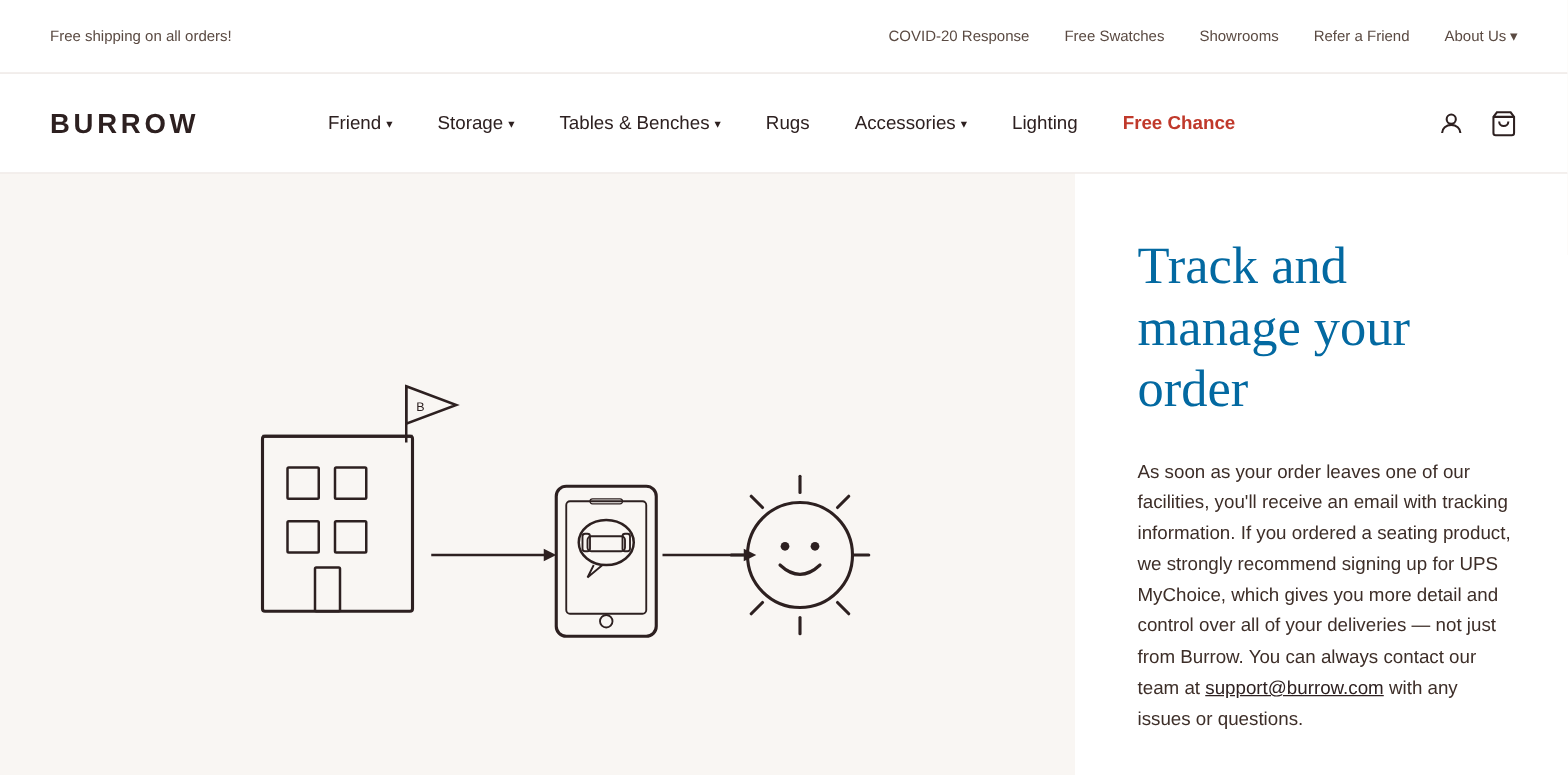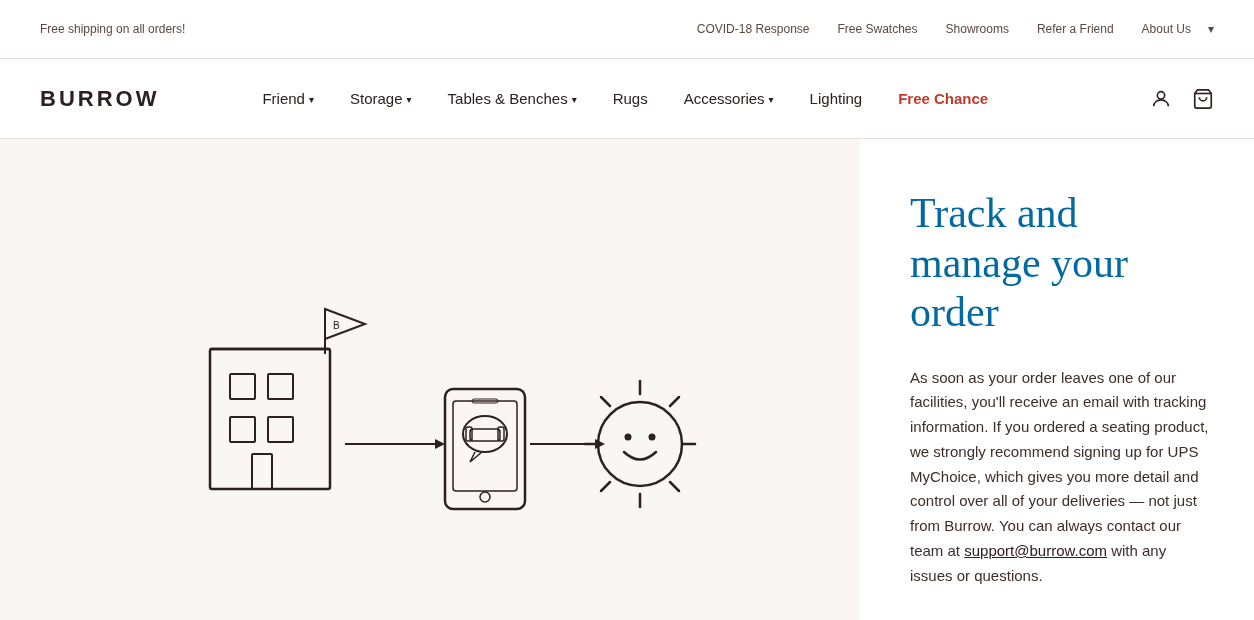--- a/index.html
+++ b/index.html
@@ -18,21 +18,21 @@
       font-family: Arial, sans-serif;
     }
     .top-bar-left { font-size: 12px; }
     .top-bar-right { display: flex; gap: 28px; align-items: center; }
     .top-bar-right a {
       text-decoration: none;
       color: #5a4a42;
       font-size: 12px;
       cursor: pointer;
     }
-    .about-us-link { display: flex; align-items: center; gap: 17px; }
+    .about-us-link { display: flex; align-items: center; gap: 3px; }
 
     
     .header {
       display: flex;
       align-items: center;
       padding: 0 40px;
       height: 80px;
       border-bottom: 1px solid #e8e0dc;
       background: #fff;
       gap: 45px;
@@ -138,21 +138,21 @@
       color: #2d2020;
       text-decoration: underline;
     }
   </style>
 </head>
 <body>
 
 <div class="top-bar">
   <span class="top-bar-left">Free shipping on all orders!</span>
   <div class="top-bar-right">
-    <a>COVID-18 Response</a>
+    <a>COVID-20 Response</a>
     <a>Free Swatches</a>
     <a>Showrooms</a>
     <a>Refer a Friend</a>
     <a class="about-us-link">
       <span>About Us</span>
       <span>▾</span>
     </a>
   </div>
 </div>
 

